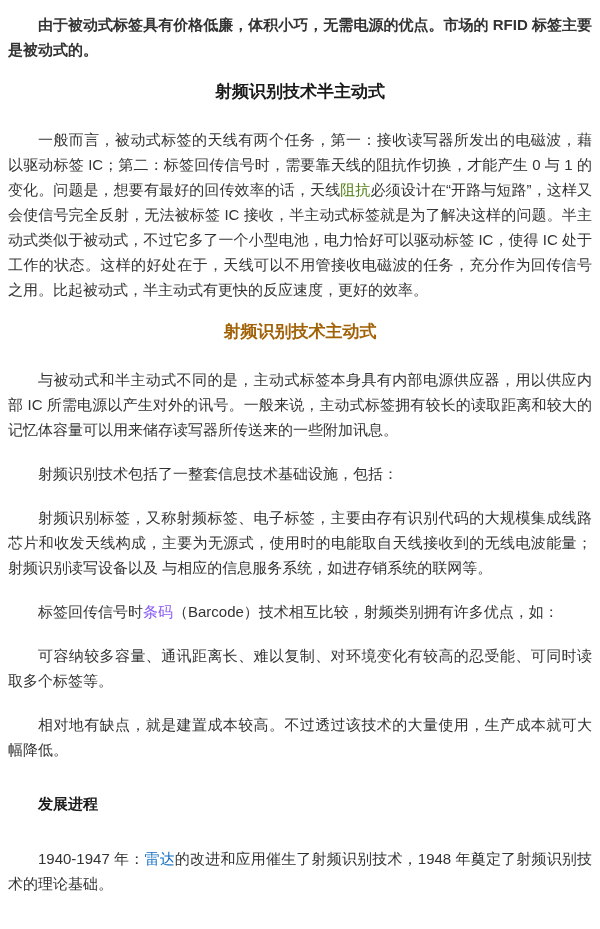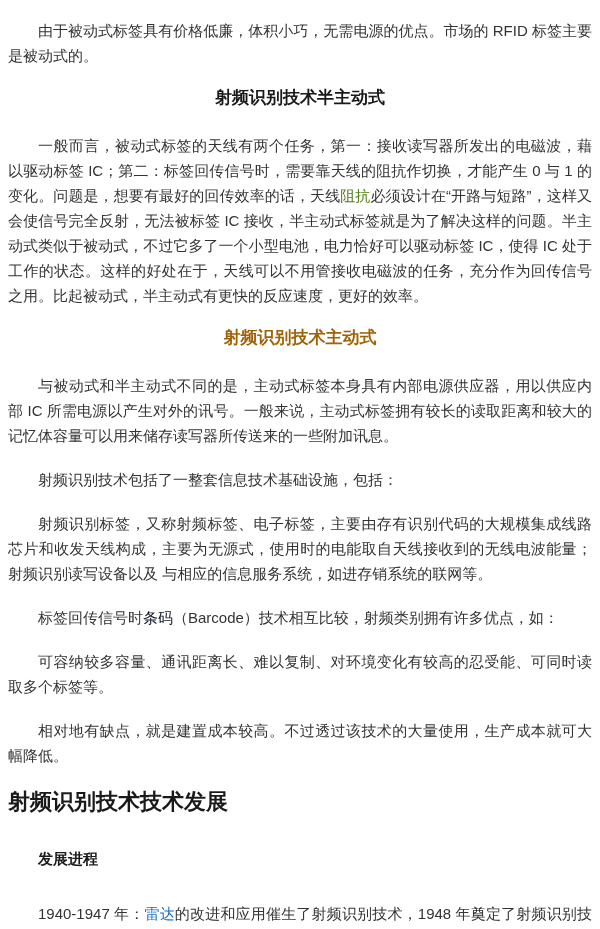--- a/index.html
+++ b/index.html
@@ -19,21 +19,22 @@
   .doc {
     padding: 6px 8px 0 8px;
   }
   .para {
     margin: 19px 0;
     text-indent: 2em;
     text-align: justify;
     word-break: break-all;
   }
   .para:first-child {
-    margin-top: 12px;
+    margin-top: 6px;
+    font-weight: bold;
   }
   h2.sec-title {
     font-size: 22px;
     line-height: 30px;
     font-weight: bold;
     color: #1a1a1a;
     margin: 18px 0 0 0;
     text-align: left;
     text-indent: 0;
   }
@@ -73,25 +74,24 @@
   <p class="para"><span>一般而言，被动式标签的天线有两个任务，第一：接收读写器所发出的电磁波，藉以驱动标签 IC；第二：标签回传信号时，需要靠天线的阻抗作切换，才能产生 0 与 1 的变化。问题是，想要有最好的回传效率的话，天线</span><a class="inline-link" style="color: #4d7c0f;">阻抗</a><span>必须设计在“开路与短路”，这样又会使信号完全反射，无法被标签 IC 接收，半主动式标签就是为了解决这样的问题。半主动式类似于被动式，不过它多了一个小型电池，电力恰好可以驱动标签 IC，使得 IC 处于工作的状态。这样的好处在于，天线可以不用管接收电磁波的任务，充分作为回传信号之用。比起被动式，半主动式有更快的反应速度，更好的效率。</span></p>
 
   <h3 class="sub-title" style="color: #a16207;">射频识别技术主动式</h3>
 
   <p class="para"><span>与被动式和半主动式不同的是，主动式标签本身具有内部电源供应器，用以供应内部 IC 所需电源以产生对外的讯号。一般来说，主动式标签拥有较长的读取距离和较大的记忆体容量可以用来储存读写器所传送来的一些附加讯息。</span></p>
 
   <p class="para"><span>射频识别技术包括了一整套信息技术基础设施，包括：</span></p>
 
   <p class="para"><span>射频识别标签，又称射频标签、电子标签，主要由存有识别代码的大规模集成线路芯片和收发天线构成，主要为无源式，使用时的电能取自天线接收到的无线电波能量；射频识别读写设备以及 与相应的信息服务系统，如进存销系统的联网等。</span></p>
 
-  <p class="para"><span>标签回传信号时</span><a class="inline-link" style="color: #0f172a;">条码</a><span>（Barcode）技术相互比较，射频类别拥有许多优点，如：</span></p>
+  <p class="para"><span>标签回传信号时</span><a class="inline-link" style="color: #8b5cf6;">条码</a><span>（Barcode）技术相互比较，射频类别拥有许多优点，如：</span></p>
 
   <p class="para"><span>可容纳较多容量、通讯距离长、难以复制、对环境变化有较高的忍受能、可同时读取多个标签等。</span></p>
 
   <p class="para"><span>相对地有缺点，就是建置成本较高。不过透过该技术的大量使用，生产成本就可大幅降低。</span></p>
 
-  <h2 class="sec-title" style="color: rgb(26, 26, 26);">射频识别技术技术发展</h2>
 
   <h4 class="minor-title" style="color: rgb(26, 26, 26);">发展进程</h4>
 
   <p class="para"><span>1940-1947 年：</span><a class="inline-link" style="color: rgb(19, 110, 194);">雷达</a><span>的改进和应用催生了射频识别技术，1948 年奠定了射频识别技术的理论基础。</span></p>
 
 </div>
 
 </body></html>

